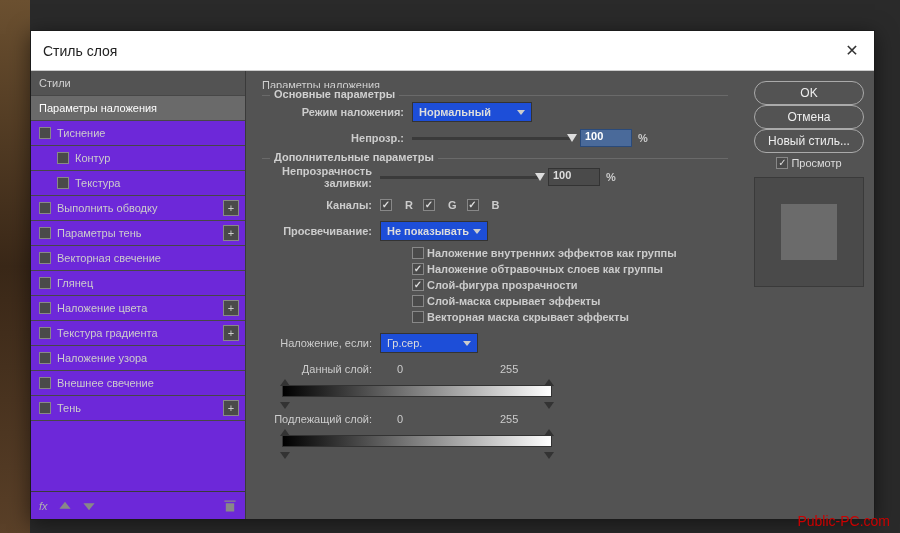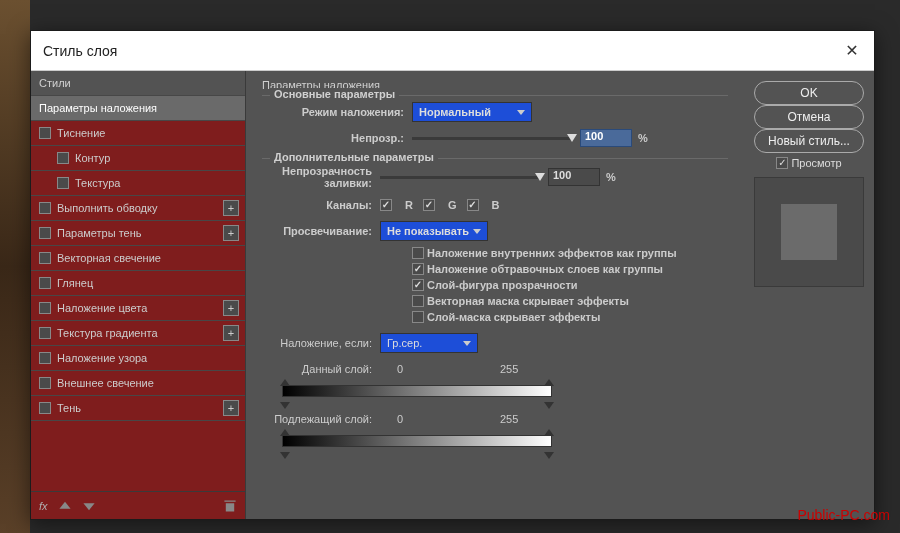--- a/index.html
+++ b/index.html
@@ -4,21 +4,21 @@
 <style>
 * { box-sizing: border-box; margin: 0; padding: 0; font-family: -apple-system, "Segoe UI", Tahoma, sans-serif; }
 body { width: 900px; height: 533px; background: #2a2a2a; position: relative; overflow: hidden; }
 .bg-strip { position: absolute; left: 0; top: 0; width: 30px; height: 533px; background: linear-gradient(180deg,#6b5030,#3a2818,#5a4028); }
 .dialog { position: absolute; left: 30px; top: 30px; width: 845px; height: 490px; background: #535353; border: 1px solid #1b1b1b; box-shadow: 0 4px 20px rgba(0,0,0,.5); }
 .titlebar { height: 40px; background: #fff; border-bottom: 1px solid #ccc; display: flex; align-items: center; padding: 0 12px; font-size: 14px; color: #222; justify-content: space-between; }
 .close-x { font-size: 16px; color: #333; cursor: pointer; width: 20px; text-align: center; }
 .dialog-body { display: flex; height: calc(100% - 40px); }
 
 
-.sidebar { width: 215px; background: #7f1d1d; border-right: 1px solid #3a3a3a; display: flex; flex-direction: column; }
+.sidebar { width: 215px; background: #6d28d9; border-right: 1px solid #3a3a3a; display: flex; flex-direction: column; }
 .style-list { flex: 1; overflow: hidden; }
 .style-item { display: flex; align-items: center; height: 25px; padding: 0 8px; font-size: 11px; color: #ccc; border-bottom: 1px solid #474747; cursor: pointer; position: relative; }
 .style-item.header { background: #535353; color: #d0d0d0; font-weight: 400; }
 .style-item.selected { background: #6a6a6a; color: #fff; }
 .style-item.sub { padding-left: 26px; }
 .chk { width: 12px; height: 12px; border: 1px solid #888; background: #4a4a4a; margin-right: 6px; flex-shrink: 0; }
 .plus-btn { position: absolute; right: 6px; width: 16px; height: 16px; border: 1px solid #888; background: #4a4a4a; color: #ccc; font-size: 11px; line-height: 14px; text-align: center; }
 .sidebar-footer { height: 28px; display: flex; align-items: center; padding: 0 8px; gap: 10px; border-top: 1px solid #3a3a3a; }
 .fx-label { font-style: italic; font-size: 11px; color: #b0b0b0; }
 .tiny-icon { width: 14px; height: 14px; fill: #888; }
@@ -49,21 +49,21 @@
 .g-handle-top { position: absolute; top: -6px; width: 0; height: 0; border-left: 5px solid transparent; border-right: 5px solid transparent; border-bottom: 7px solid #333; }
 .g-handle-bot { position: absolute; bottom: -6px; width: 0; height: 0; border-left: 5px solid transparent; border-right: 5px solid transparent; border-top: 7px solid #333; }
 
 
 .right { width: 130px; padding: 10px 12px; display: flex; flex-direction: column; align-items: center; }
 .btn { width: 110px; height: 24px; border: 1px solid #aaa; border-radius: 12px; background: #535353; color: #eee; font-size: 12px; display: flex; align-items: center; justify-content: center; cursor: pointer; }
 .preview-chk { display: flex; align-items: center; color: #ddd; font-size: 11px; margin-top: 4px; }
 .preview-swatch-container { width: 110px; height: 110px; background: #4a4a4a; border: 1px solid #3a3a3a; display: flex; align-items: center; justify-content: center; margin-top: 8px; }
 .preview-swatch { width: 56px; height: 56px; background: #6b6b6b; }
 
-.watermark { position: absolute; right: 10px; bottom: 10px; font-size: 14px; color: #c00; font-weight: 500; }
+.watermark { position: absolute; right: 10px; bottom: 4px; font-size: 14px; color: #c00; font-weight: 500; }
 .bg-text { position:absolute; left:80px; bottom:12px; color:#e8e8e8; font-size:13px; letter-spacing:2px; }
 </style>
 </head>
 <body>
 
 <div class="bg-strip"></div>
 <div class="bg-text">X. X. HESSEN</div>
 
 <div class="dialog">
   <div class="titlebar">
@@ -205,25 +205,25 @@
         <div class="check-row">
             <span class="chk-sm checked"></span>
             <span>Наложение обтравочных слоев как группы</span>
           </div>
         <div class="check-row">
             <span class="chk-sm checked"></span>
             <span>Слой-фигура прозрачности</span>
           </div>
         <div class="check-row">
             <span class="chk-sm"></span>
+            <span>Слой-маска скрывает эффекты</span>
+          </div>
+        <div class="check-row">
+            <span class="chk-sm"></span>
             <span>Векторная маска скрывает эффекты</span>
-          </div>
-        <div class="check-row">
-            <span class="chk-sm"></span>
-            <span>Слой-маска скрывает эффекты</span>
           </div>
       </div>
 
       <div class="row" style="margin-top:6px">
         <span class="row-label narrow">Наложение, если:</span>
         <div class="dropdown small-dd">
             <span>Гр.сер.</span>
           </div>
       </div>
 

